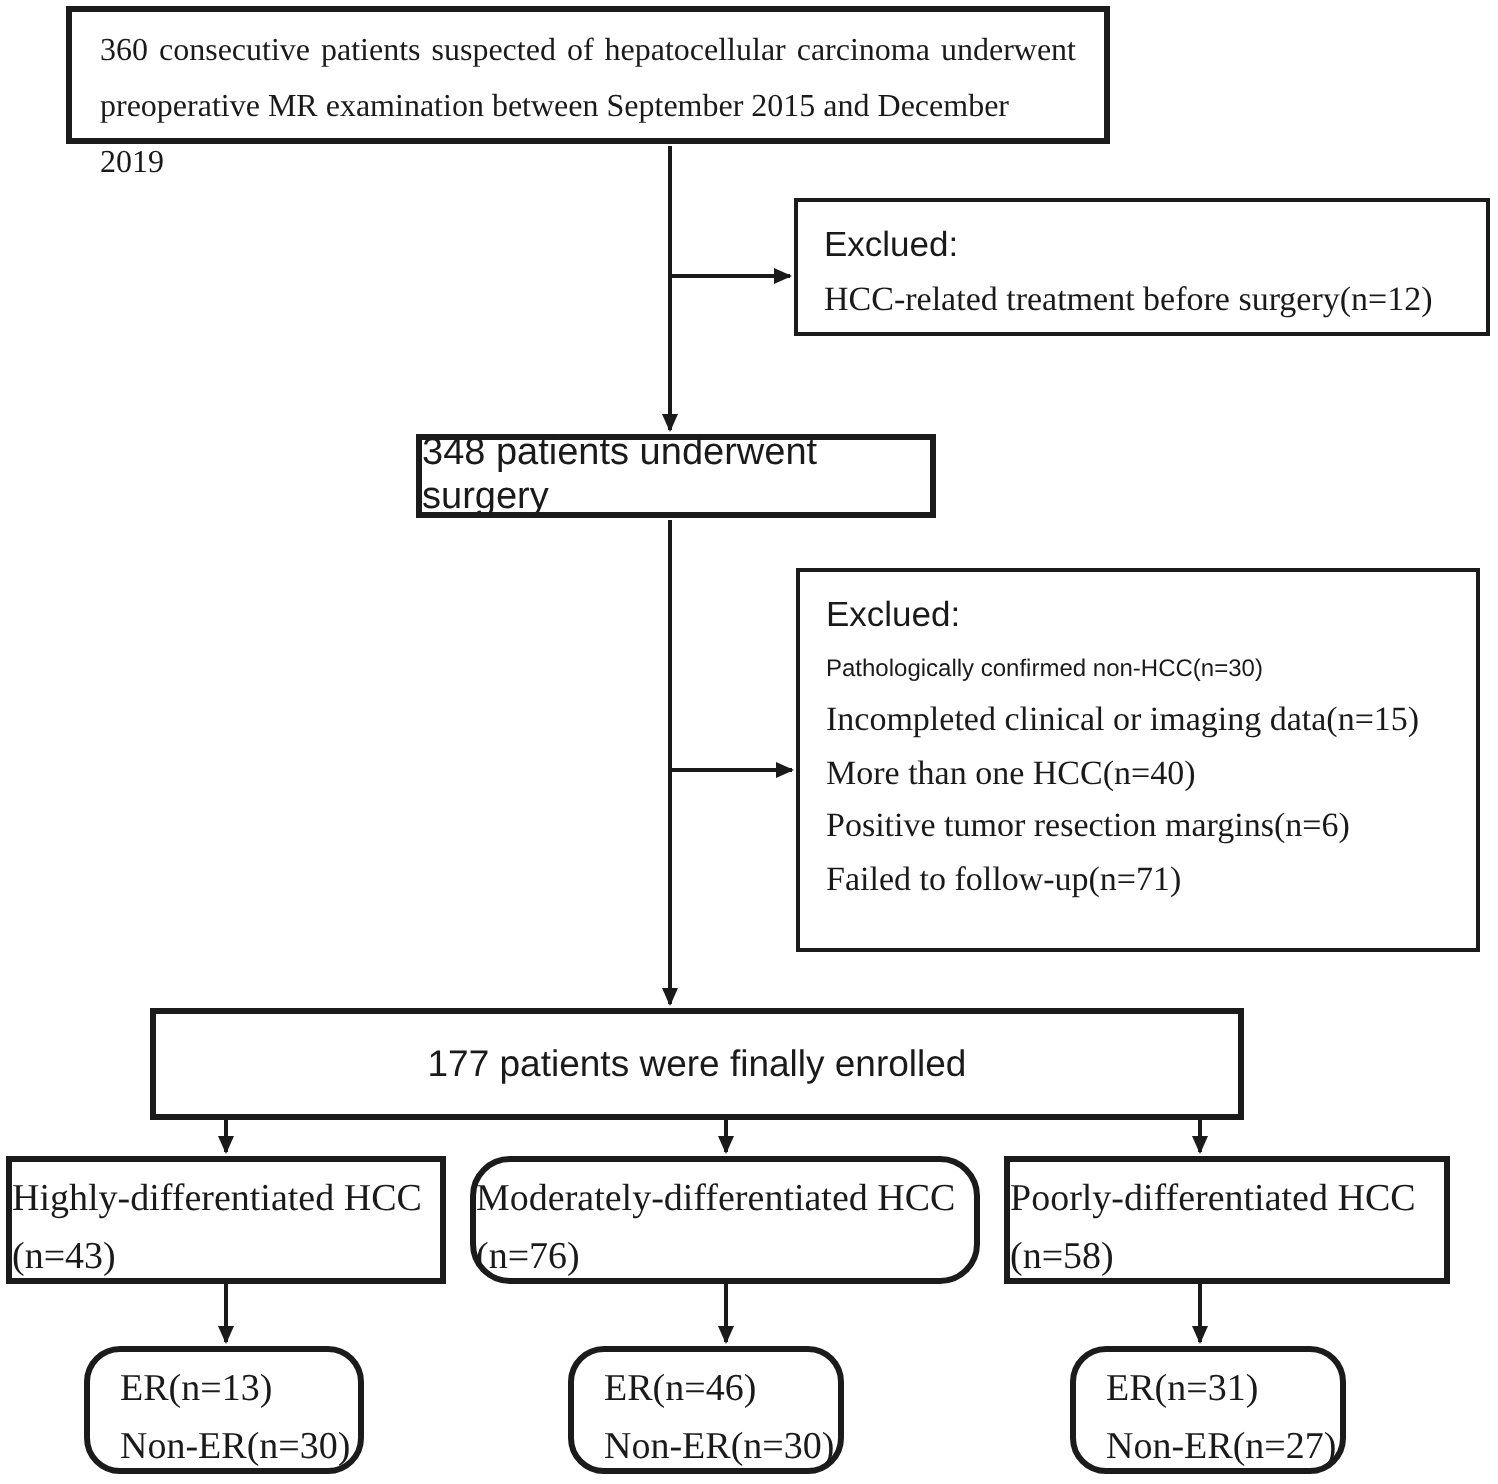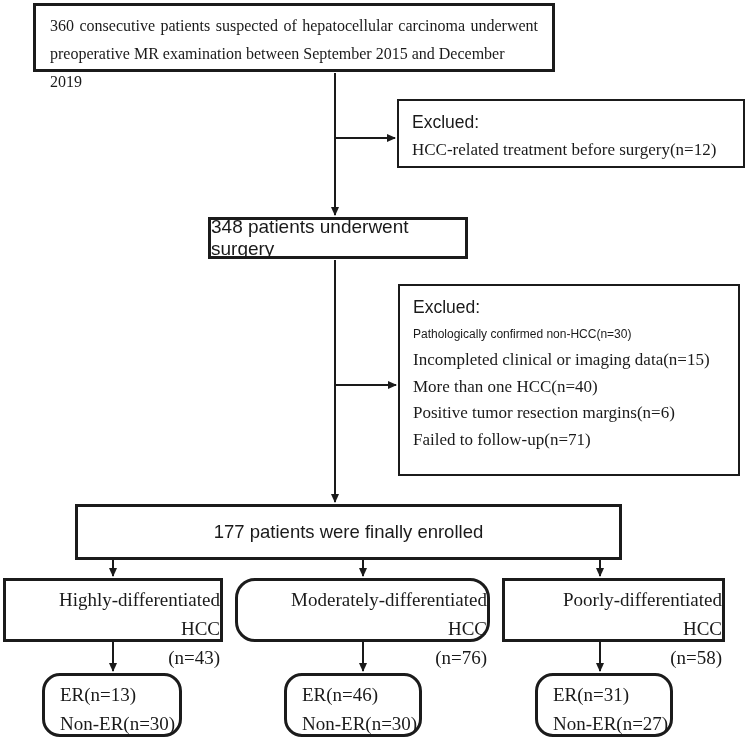--- a/index.html
+++ b/index.html
@@ -34,21 +34,21 @@
   
   #box-348{left:208px;top:217px;width:260px;height:42px;display:flex;align-items:center;justify-content:center;font-family:"Liberation Sans", sans-serif;font-size:19px;}
 
   
   #box-excl2{left:398px;top:284px;width:342px;height:192px;padding:8px 0 0 13px;line-height:26.5px;}
 
   
   #box-177{left:75px;top:504px;width:547px;height:56px;display:flex;align-items:center;justify-content:center;font-family:"Liberation Sans", sans-serif;font-size:18.5px;}
 
   
-  .grp{height:64px;top:578px;text-align:right;font-size:19px;line-height:29px;padding-top:4px;padding-left:29px;}
+  .grp{height:64px;top:578px;text-align:left;font-size:19px;line-height:29px;padding-top:4px;}
   #box-grp0{left:3px;width:220px;}
   #box-grp1{left:235px;width:255px;border-radius:20px;}
   #box-grp2{left:502px;width:223px;}
 
   
   .erbox{top:673px;height:64px;font-size:19px;line-height:29px;padding:4px 0 0 15px;border-radius:18px;}
   #box-er0{left:42px;width:140px;}
   #box-er1{left:284px;width:138px;}
   #box-er2{left:535px;width:138px;}
 

